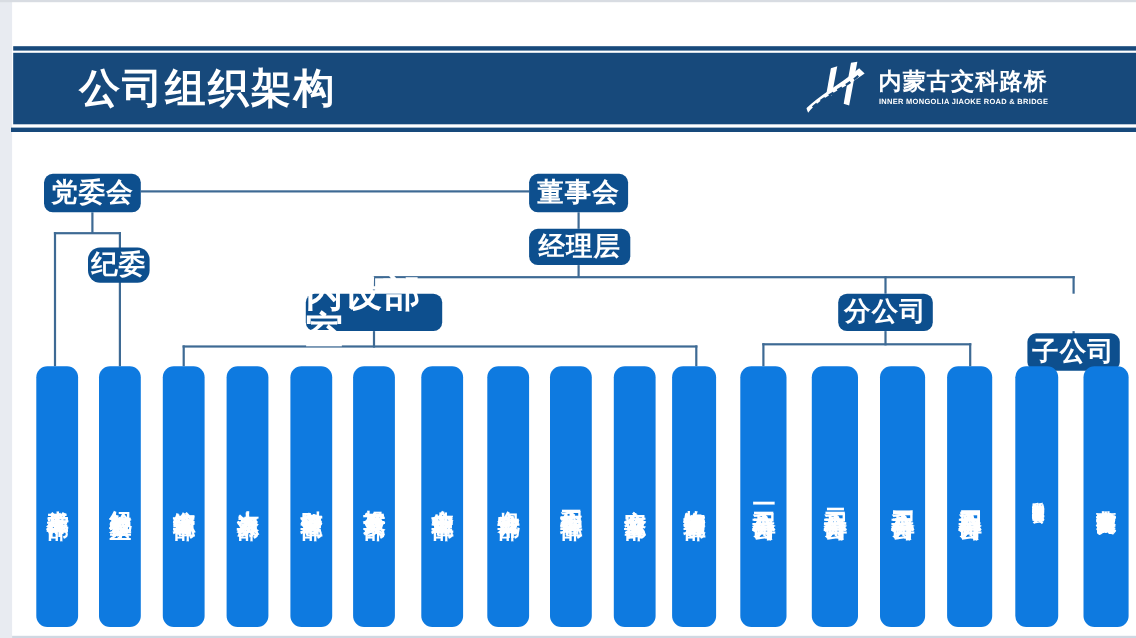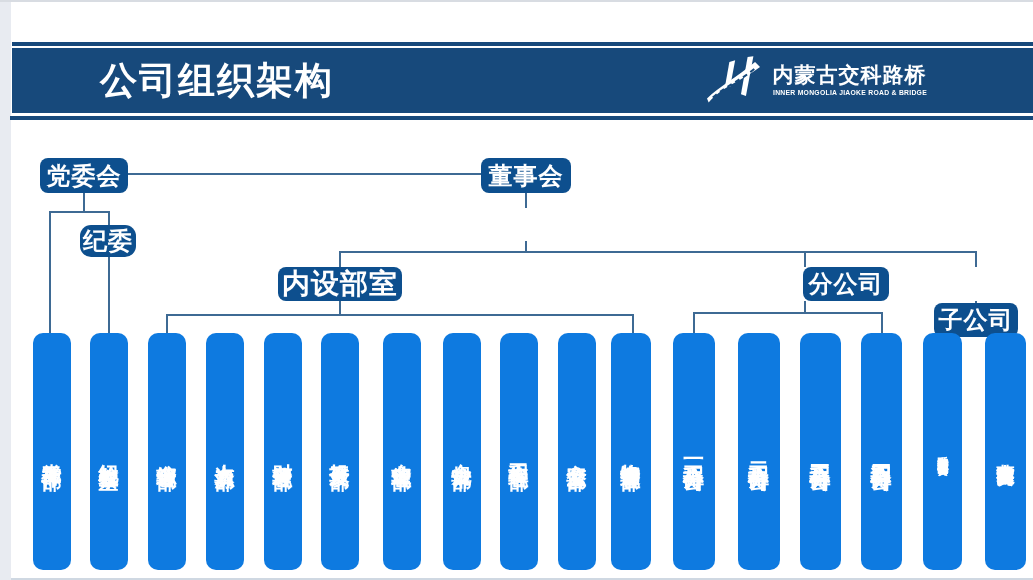--- a/index.html
+++ b/index.html
@@ -11,36 +11,36 @@
   
   .left-strip{position:absolute;left:0;top:0;width:11px;height:580px;background:#e8ebf1;}
   .top-hairline{position:absolute;left:0;top:0;width:1033px;height:2px;background:#d8dce2;}
   .bottom-hairline{position:absolute;left:11px;top:578px;width:1022px;height:2px;background:#cfd8e2;}
   
   .rule{position:absolute;background:#17497b;}
   .rule-top{left:12px;top:42px;width:1021px;height:4px;}
   .rule-bottom{left:10px;top:116px;width:1023px;height:4px;}
   .band{position:absolute;left:12px;top:48px;width:1021px;height:65px;background:#17497b;
         display:flex;align-items:center;justify-content:space-between;}
-  .title{color:#ffffff;font-size:37px;font-weight:bold;letter-spacing:2px;padding-left:88px;line-height:1;}
-  .logo{display:flex;align-items:center;gap:8px;padding-right:34px;}
+  .title{color:#ffffff;font-size:37px;font-weight:bold;letter-spacing:2px;padding-left:60px;line-height:1;}
+  .logo{display:flex;align-items:center;gap:8px;padding-right:8px;}
   .logo-icon{display:block;}
   .logo-text{display:flex;flex-direction:column;justify-content:center;}
   .logo-cn{color:#fff;font-size:21px;font-weight:bold;letter-spacing:1px;line-height:1.15;white-space:nowrap;}
   .logo-en{color:#fff;font-size:10px;font-weight:bold;letter-spacing:.4px;white-space:nowrap;
            transform:scale(.68);transform-origin:left center;}
   
   .ln{position:absolute;background:#3e6a94;z-index:1;}
   
   .pbox{
     position:absolute;z-index:2;background:#0d4f8e;border-radius:8px;
     color:#fff;font-weight:bold;font-size:24px;letter-spacing:1px;
     display:flex;align-items:center;justify-content:center;line-height:1;
   }
-  .pbox-wide{font-size:28px;}
+  .pbox-wide{font-size:34px;}
   
   .col{
     position:absolute;top:333px;height:237px;z-index:2;background:#0e7ae0;border-radius:10px;
     color:#fff;font-weight:bold;
     display:flex;align-items:center;justify-content:center;
     writing-mode:vertical-rl;text-orientation:upright;
     font-size:20px;letter-spacing:1.5px;line-height:1;text-align:center;
   }
   .col-6{font-size:21px;letter-spacing:1.5px;}
   .col-7{font-size:20px;letter-spacing:1px;}
@@ -96,22 +96,23 @@
   <div class="ln" style="left:693px;top:312px;width:2px;height:21px;"></div>
   <div class="ln" style="left:881px;top:312px;width:2px;height:21px;"></div>
   <div class="ln" style="left:975px;top:301px;width:2px;height:13px;"></div>
   <div class="ln" style="left:941px;top:312px;width:65px;height:2px;"></div>
   <div class="ln" style="left:941px;top:312px;width:2px;height:21px;"></div>
   <div class="ln" style="left:1004px;top:312px;width:2px;height:21px;"></div>
 
   <div class="pbox" style="left:40px;top:158px;width:88px;height:35px;">党委会</div>
   <div class="pbox" style="left:481px;top:158px;width:90px;height:35px;">董事会</div>
   <div class="pbox" style="left:80px;top:225px;width:56px;height:32px;border-radius:11px;">纪委</div>
+  <div class="pbox" style="left:481px;top:208px;width:92px;height:33px;">经理层</div>
   <div class="pbox pbox-wide" style="left:278px;top:267px;width:124px;height:34px;">内设部室</div>
-  <div class="pbox" style="left:803px;top:267px;width:86px;height:34px;">分公司</div>
+  <div class="pbox" style="left:762px;top:267px;width:86px;height:34px;">分公司</div>
   <div class="pbox" style="left:934px;top:267px;width:84px;height:34px;margin-top:36px;">子公司</div>
 
   <div class="col" style="left:33px;width:38px;">党群工作部</div>
   <div class="col" style="left:90px;width:38px;">纪检监察室</div>
   <div class="col" style="left:148px;width:38px;">综合管理部</div>
   <div class="col" style="left:206px;width:38px;">人力资源部</div>
   <div class="col" style="left:264px;width:38px;">财务管理部</div>
   <div class="col" style="left:321px;width:38px;">投资开发部</div>
   <div class="col" style="left:383px;width:38px;">企业管理部</div>
   <div class="col" style="left:443px;width:38px;">合规审计部</div>

